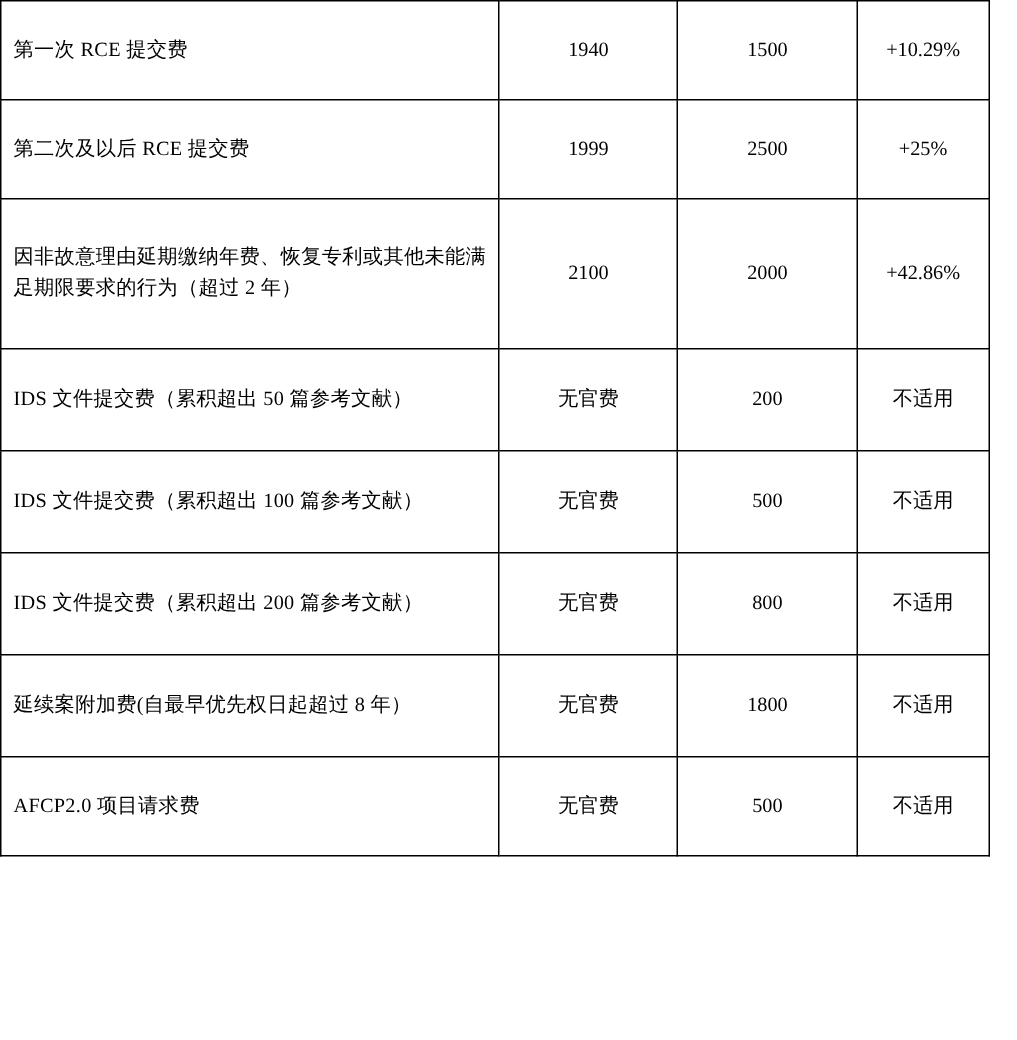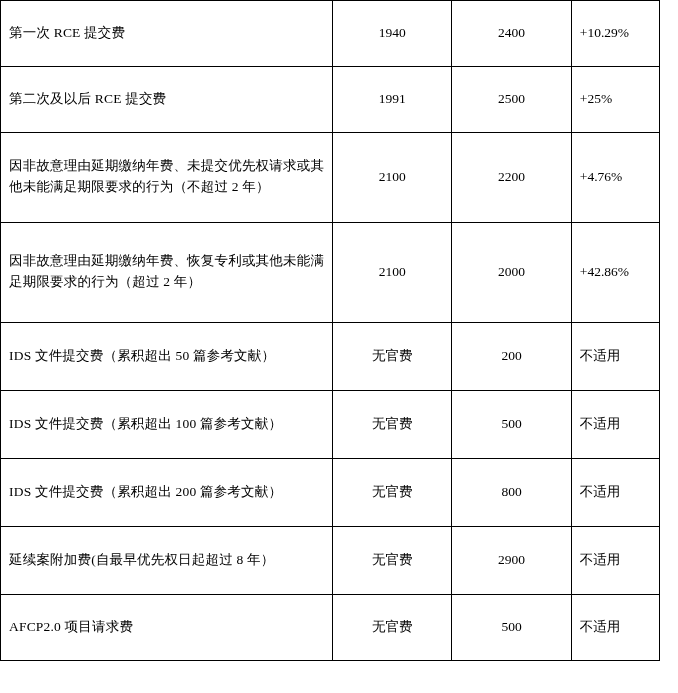--- a/index.html
+++ b/index.html
@@ -38,50 +38,44 @@
     width: 320px;
     text-align: left;
     letter-spacing: 0.2px;
   }
   td.old, td.new {
     width: 115px;
     text-align: center;
   }
   td.pct {
     width: 85px;
-    text-align: left;
+    text-align: center;
   }
   
   tr:first-child td {
     border-top: 1px solid #000000;
   }
 </style>
 </head>
 <body>
 
 <div class="page">
   <table class="fee-table">
     <tbody>
       <tr style="height:46px">
         <td class="desc">第一次 RCE 提交费</td>
         <td class="old">1940</td>
-        <td class="new">2400</td>
+        <td class="new">1500</td>
         <td class="pct">+10.29%</td>
       </tr>
       <tr style="height:46px">
         <td class="desc">第二次及以后 RCE 提交费</td>
-        <td class="old">1991</td>
+        <td class="old">1999</td>
         <td class="new">2500</td>
         <td class="pct">+25%</td>
-      </tr>
-      <tr style="height:90px">
-        <td class="desc">因非故意理由延期缴纳年费、未提交优先权请求或其他未能满足期限要求的行为（不超过 2 年）</td>
-        <td class="old">2100</td>
-        <td class="new">2200</td>
-        <td class="pct">+4.76%</td>
       </tr>
       <tr style="height:100px">
         <td class="desc">因非故意理由延期缴纳年费、恢复专利或其他未能满足期限要求的行为（超过 2 年）</td>
         <td class="old">2100</td>
         <td class="new">2000</td>
         <td class="pct">+42.86%</td>
       </tr>
       <tr style="height:68px">
         <td class="desc">IDS 文件提交费（累积超出 50 篇参考文献）</td>
         <td class="old">无官费</td>
@@ -96,21 +90,21 @@
       </tr>
       <tr style="height:68px">
         <td class="desc">IDS 文件提交费（累积超出 200 篇参考文献）</td>
         <td class="old">无官费</td>
         <td class="new">800</td>
         <td class="pct">不适用</td>
       </tr>
       <tr style="height:68px">
         <td class="desc">延续案附加费(自最早优先权日起超过 8 年）</td>
         <td class="old">无官费</td>
-        <td class="new">2900</td>
+        <td class="new">1800</td>
         <td class="pct">不适用</td>
       </tr>
       <tr style="height:46px">
         <td class="desc">AFCP2.0 项目请求费</td>
         <td class="old">无官费</td>
         <td class="new">500</td>
         <td class="pct">不适用</td>
       </tr>
     </tbody>
   </table>

